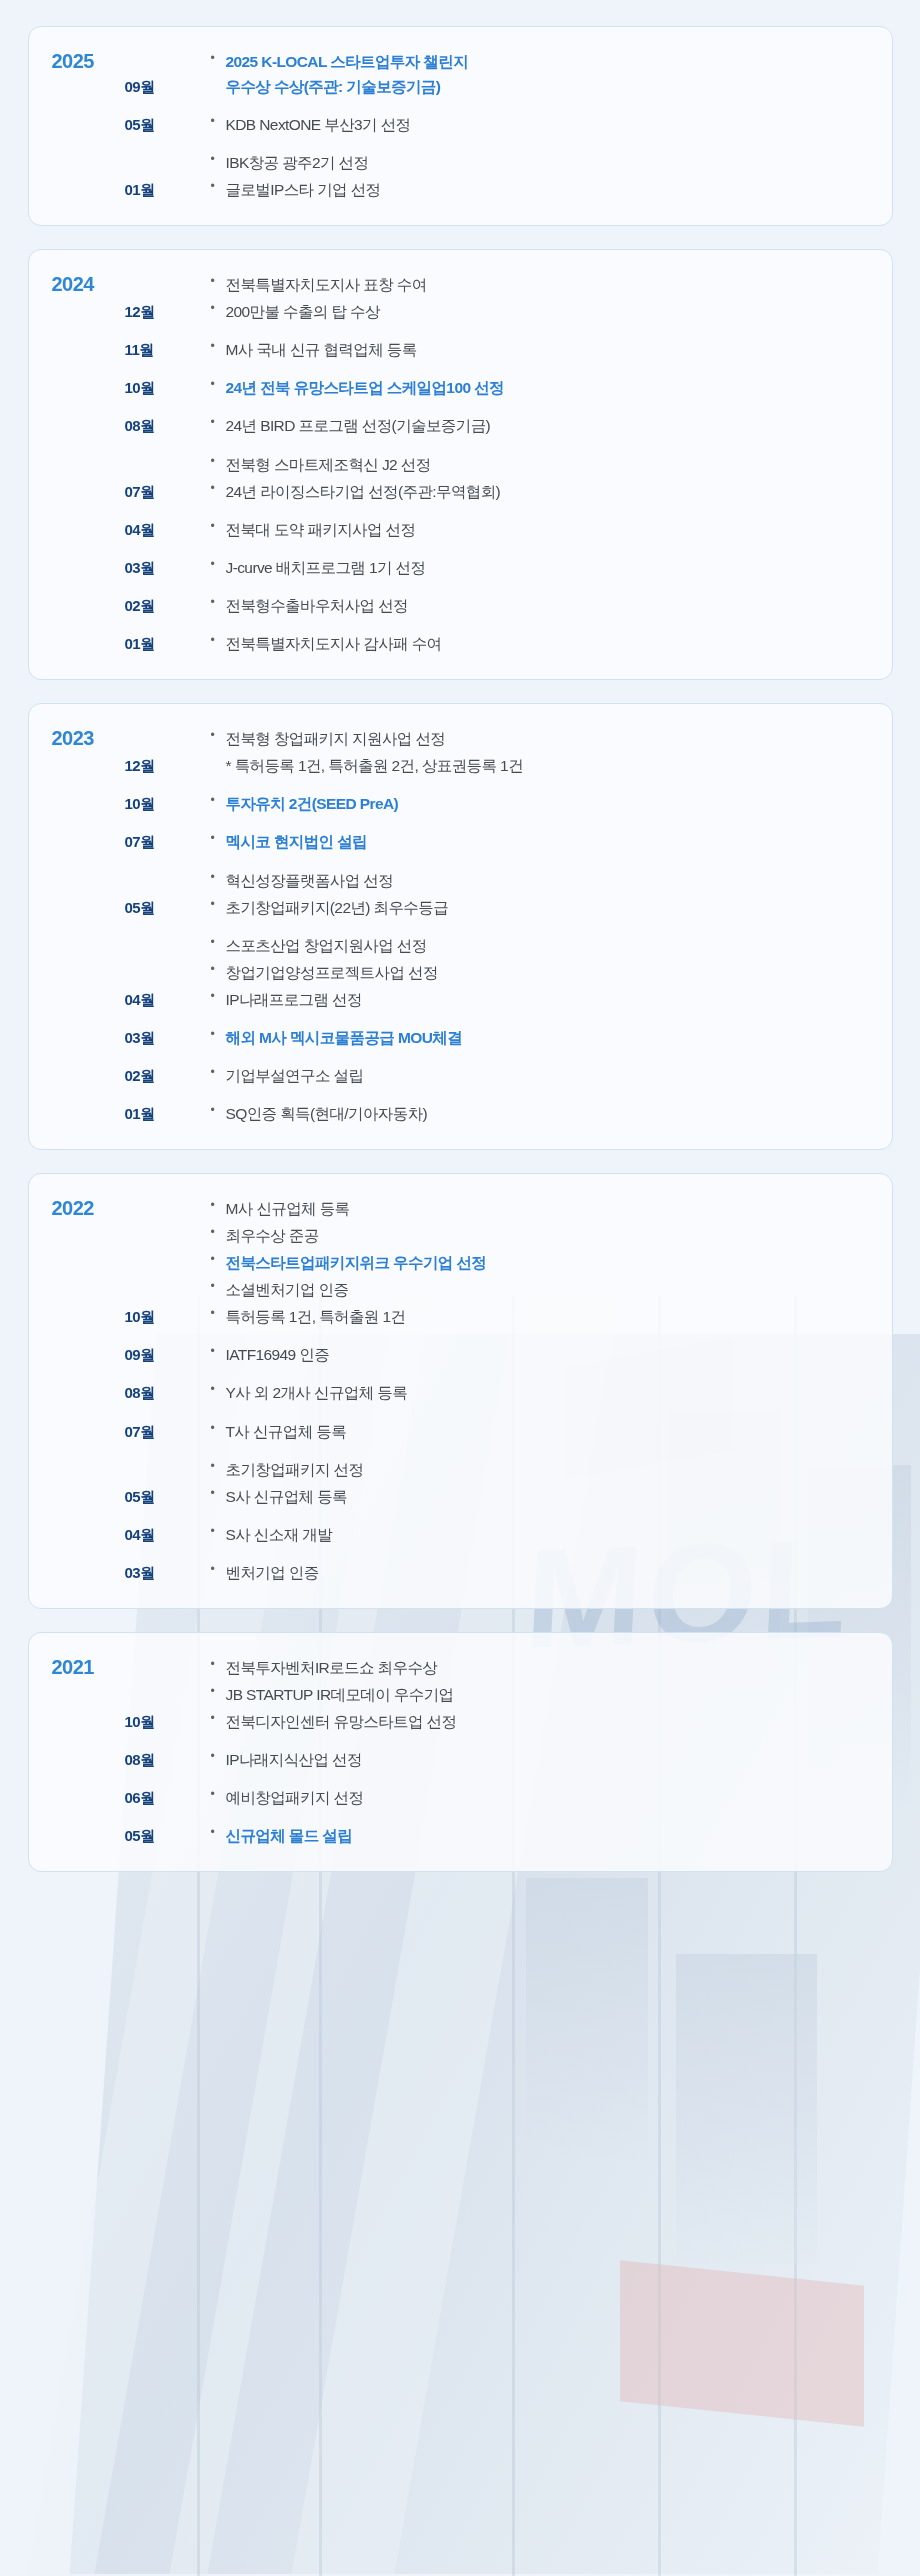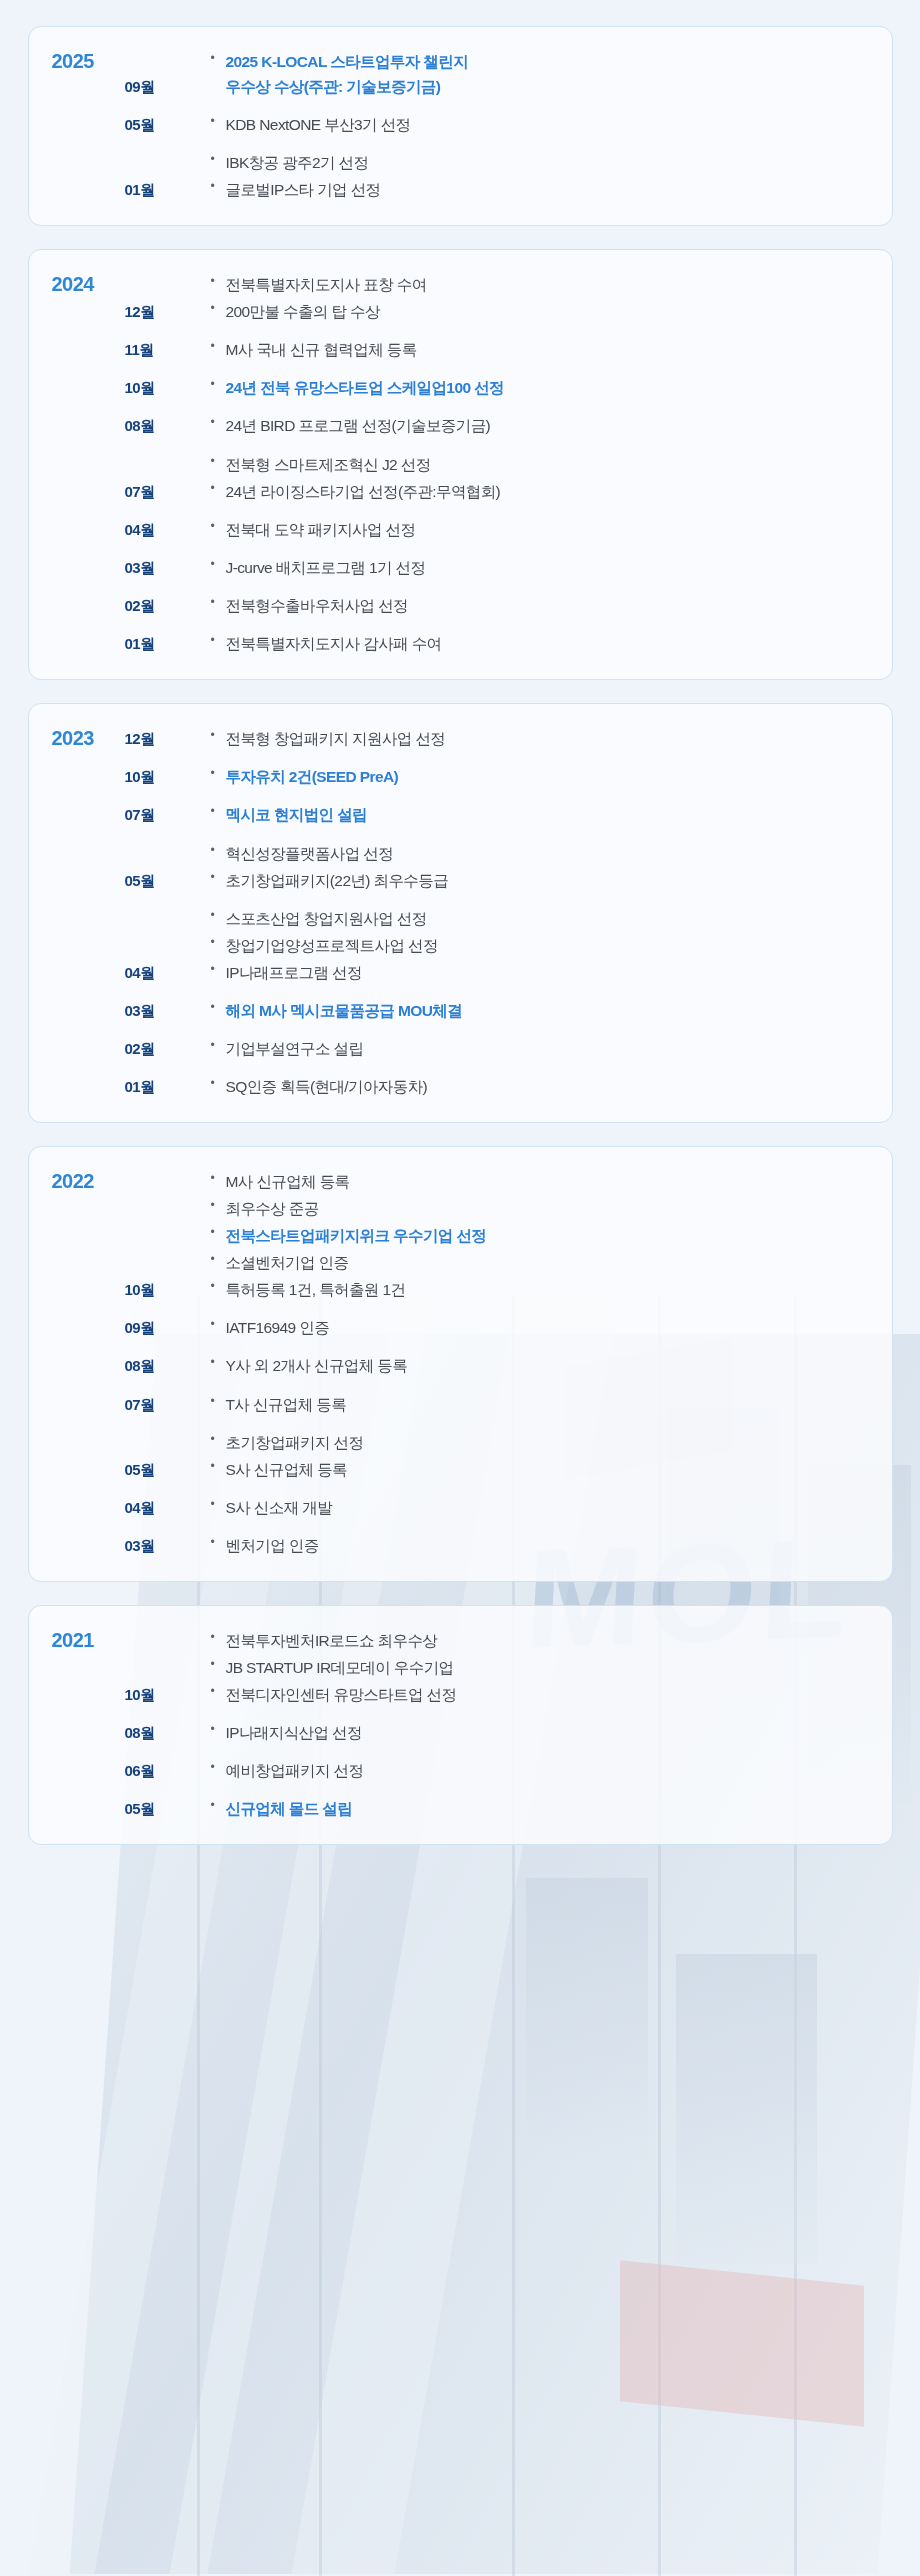--- a/index.html
+++ b/index.html
@@ -315,20 +315,24 @@
     <div class="year-card">
       <div class="year-label">2023</div>
       <div class="months">
         <div class="month-row">
           <div class="month-label">12월</div>
           <div class="events">
             <div class="event">
               <span class="bullet">•</span>
               <span class="etext">전북형 창업패키지 지원사업 선정</span>
             </div>
+            <div class="event note">
+              <span class="bullet">•</span>
+              <span class="etext">* 특허등록 1건, 특허출원 2건, 상표권등록 1건</span>
+            </div>
           </div>
         </div>
         <div class="month-row">
           <div class="month-label">10월</div>
           <div class="events">
             <div class="event highlight">
               <span class="bullet">•</span>
               <span class="etext">투자유치 2건(SEED PreA)</span>
             </div>
           </div>

